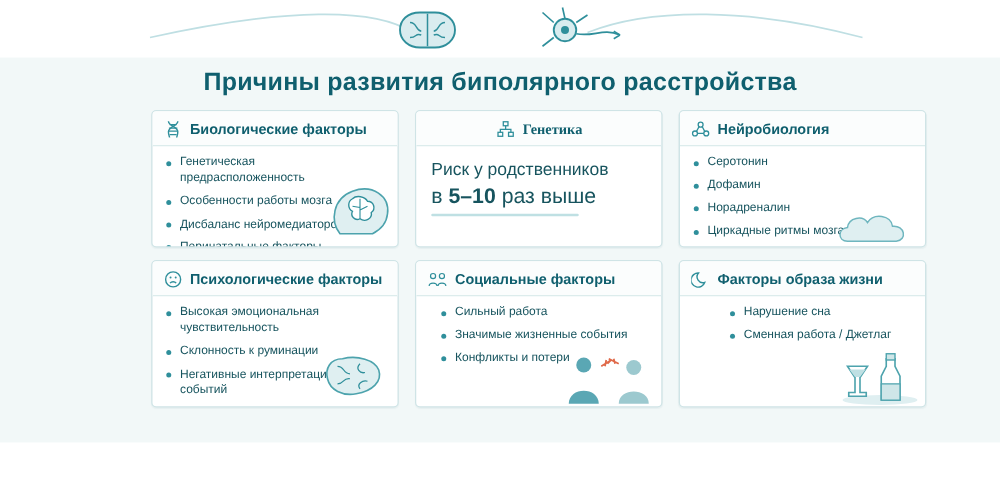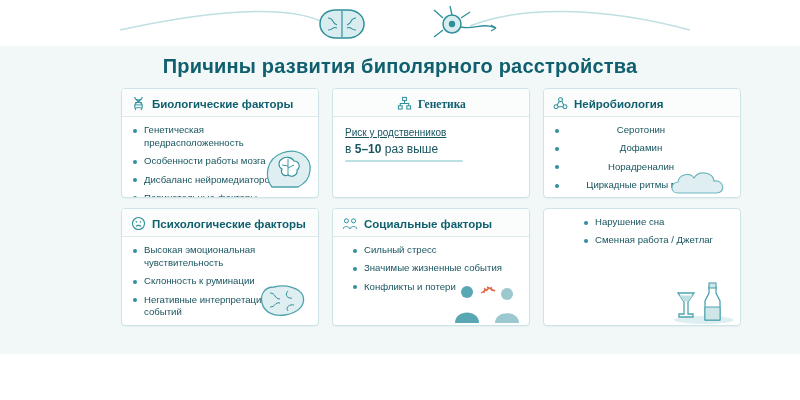--- a/index.html
+++ b/index.html
@@ -74,22 +74,22 @@
     margin-bottom:5.5px;
     max-width:150px;
   }
   ul.items li:before{
     content:"";
     position:absolute;left:0;top:4.5px;
     width:4px;height:4px;border-radius:50%;
     background:#2f8f9b;
   }
   .genetics-body{padding:10px 10px 6px 12px;}
-  .gen-line1{font-size:10px;color:#17545e;margin-bottom:4px;text-decoration:underline;}
-  .gen-line2{font-size:12px;color:#17545e;}
+  .gen-line1{font-size:14px;color:#17545e;margin-bottom:4px;}
+  .gen-line2{font-size:17px;color:#17545e;}
   .gen-line2 b{font-weight:bold;}
   .gen-underline{
     width:118px;height:2px;background:#bfe0e3;margin-top:4px;border-radius:1px;
   }
   .ic{flex:0 0 auto;display:block;}
   .deco{position:absolute;pointer-events:none;}
 </style>
 </head>
 <body>
 
@@ -173,21 +173,21 @@
     <div class="card">
       <div class="card-head">
         <svg class="ic" width="15" height="15" viewBox="0 0 16 16">
           <circle cx="8" cy="4" r="2.1" fill="none" stroke="#2f8f9b" stroke-width="1.1"></circle>
           <circle cx="3.2" cy="11.5" r="2.1" fill="none" stroke="#2f8f9b" stroke-width="1.1"></circle>
           <circle cx="12.8" cy="11.5" r="2.1" fill="none" stroke="#2f8f9b" stroke-width="1.1"></circle>
           <path d="M6.6 5.8 L4.5 9.7 M9.4 5.8 L11.5 9.7 M5.3 11.5 H10.7" stroke="#2f8f9b" stroke-width="1.1"></path>
         </svg>
         <span class="htext">Нейробиология</span>
       </div>
-      <div class="card-body" style="text-align:center;">
+      <div class="card-body" style="">
         <ul class="items">
           <li>Серотонин</li>
           <li>Дофамин</li>
           <li>Норадреналин</li>
           <li>Циркадные ритмы мозга</li>
         </ul>
       </div>
       <svg class="deco" style="right:0px;bottom:-4px;" width="72" height="40" viewBox="0 0 72 40">
         <path d="M10 32 C2 32 2 22 10 21 C11 13 22 11 26 17 C31 9 45 11 46 20 C56 19 58 31 49 32 Z" fill="#dfeff1" stroke="#6fb6bf" stroke-width="1.2"></path>
       </svg>
@@ -221,36 +221,42 @@
       <div class="card-head">
         <svg class="ic" width="16" height="15" viewBox="0 0 18 16">
           <circle cx="5" cy="5" r="2.3" fill="none" stroke="#2f8f9b" stroke-width="1.1"></circle>
           <circle cx="13" cy="5" r="2.3" fill="none" stroke="#2f8f9b" stroke-width="1.1"></circle>
           <path d="M1.5 14 C1.5 10.5 8.5 10.5 8.5 14 M9.5 14 C9.5 10.5 16.5 10.5 16.5 14" fill="none" stroke="#2f8f9b" stroke-width="1.1"></path>
         </svg>
         <span class="htext">Социальные факторы</span>
       </div>
       <div class="card-body" style="padding-left:20px;">
         <ul class="items">
-          <li>Сильный стресс</li>
+          <li>Сильный работа</li>
           <li>Значимые жизненные события</li>
           <li>Конфликты и потери</li>
         </ul>
       </div>
       <svg class="deco" style="right:2px;bottom:0px;" width="76" height="46" viewBox="0 0 76 46">
         <circle cx="16" cy="13" r="6" fill="#5aa7b4"></circle>
         <path d="M4 44 C4 30 28 30 28 44 Z" fill="#5aa7b4"></path>
         <circle cx="56" cy="15" r="6" fill="#9cc9cf"></circle>
         <path d="M44 44 C44 31 68 31 68 44 Z" fill="#9cc9cf"></path>
         <path d="M30 14 l8 -5 M34 9 l-1 5 M38 9 l-3 3" stroke="#e06a4a" stroke-width="1.4" fill="none"></path>
         <path d="M44 12 l-8 -4 M40 8 l1 4" stroke="#e06a4a" stroke-width="1.4" fill="none"></path>
       </svg>
     </div>
 
     <div class="card">
+      <div class="card-head">
+        <svg class="ic" width="15" height="15" viewBox="0 0 16 16">
+          <path d="M11.5 10.6 A6 6 0 1 1 6.2 2.6 A5 5 0 0 0 11.5 10.6 Z" fill="none" stroke="#2f8f9b" stroke-width="1.2"></path>
+        </svg>
+        <span class="htext">Факторы образа жизни</span>
+      </div>
       <div class="card-body" style="padding-left:40px;">
         <ul class="items">
           <li>Нарушение сна</li>
           <li>Сменная работа / Джетлаг</li>
         </ul>
       </div>
       <svg class="deco" style="right:4px;bottom:0px;" width="72" height="48" viewBox="0 0 72 48">
         <ellipse cx="40" cy="43" rx="30" ry="4" fill="#dfeff1"></ellipse>
         <path d="M45 10 h7 v6 l4 8 v19 h-15 V24 l4 -8 Z" fill="#ffffff" stroke="#4da3ad" stroke-width="1.3"></path>
         <rect x="45" y="6" width="7" height="5" fill="#cfe6e8" stroke="#4da3ad" stroke-width="1.1"></rect>

